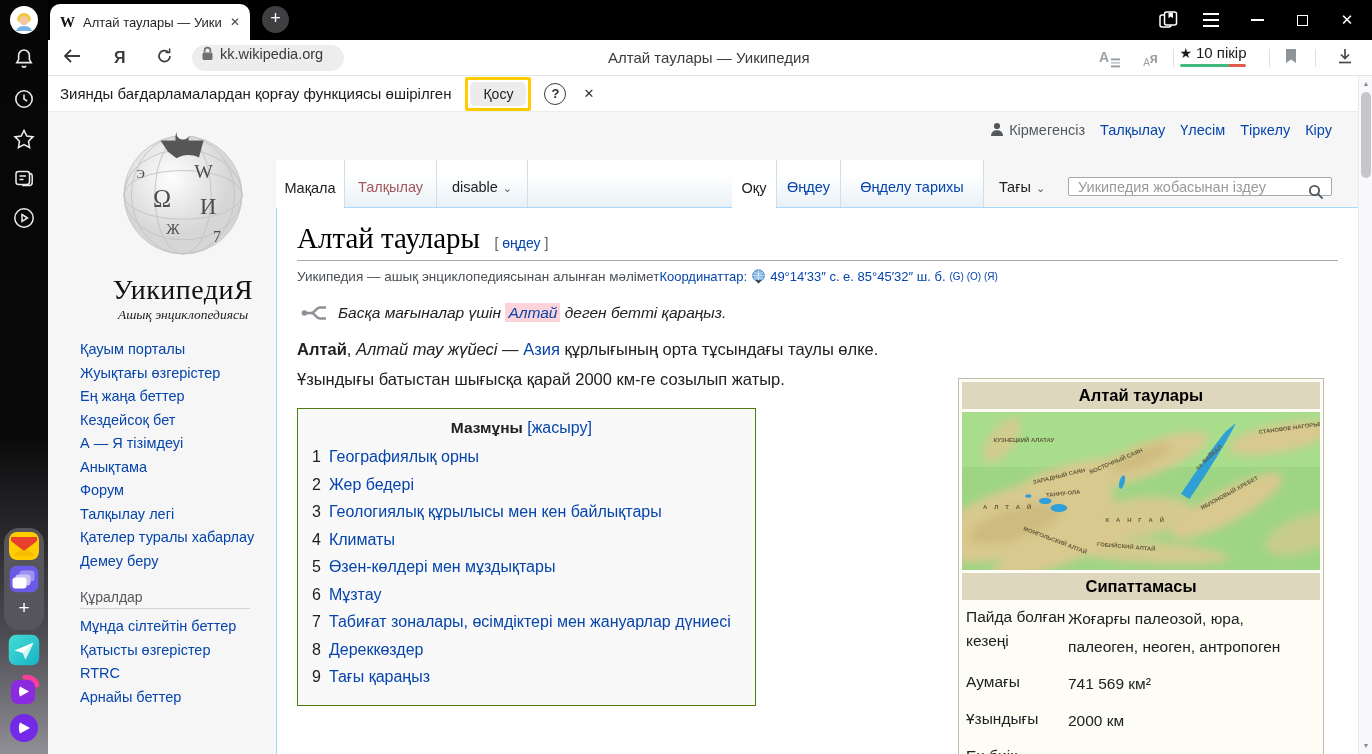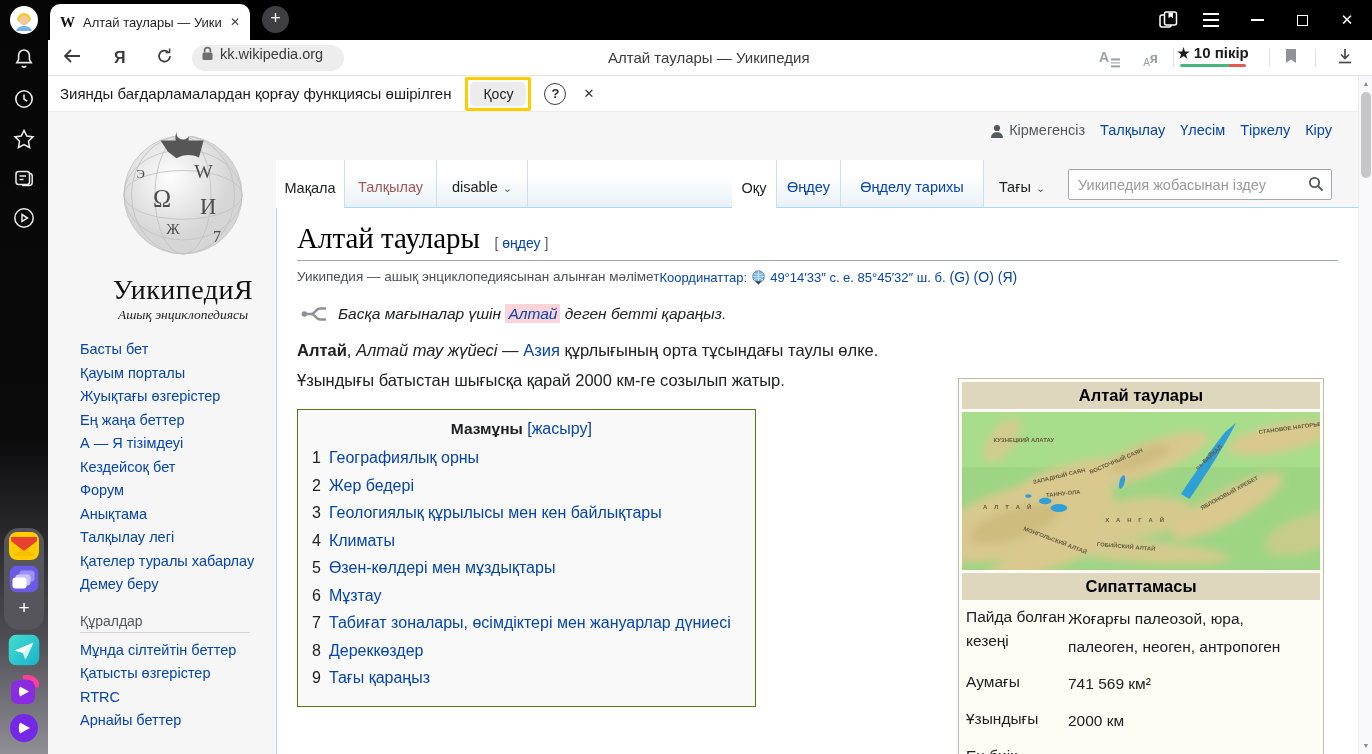--- a/index.html
+++ b/index.html
@@ -30,21 +30,21 @@
   
   .addr{position:absolute;left:48px;top:40px;right:0;height:36px;background:#fff;border-bottom:1px solid #e4e4e7}
   .addr .ic{position:absolute;top:50%;transform:translateY(-50%)}
   .urlpill{position:absolute;left:144px;top:5px;height:26px;width:152px;background:#ededed;border-radius:13px;
            display:flex;align-items:center;gap:6px;padding:0 12px 9px 9px}
   .urltxt{font-size:14.5px;color:#3a3a3a}
   .pagetitle{position:absolute;left:560px;top:0;width:380px;height:36px;line-height:36px;text-align:left;
              font-size:15px;color:#3c3c3c;white-space:nowrap}
   .vsep{position:absolute;top:9px;width:1px;height:18px;background:#e0e0e0}
   .rating{position:absolute;right:114px;top:4px;width:90px;text-align:center}
-  .rating .row{font-size:15px;color:#1b1b1b;font-weight:700}
+  .rating .row{font-size:15px;color:#1b1b1b;font-weight:400}
   .rating .star{font-size:14px;margin-right:4px}
   .ratebar{margin:3px auto 0;width:66px;height:3px;border-radius:2px;overflow:hidden;display:flex}
   .ratebar .g{background:#43b97e;width:74%}.ratebar .r{background:#e05a4e;width:26%}
   .rmlet{color:#9aa0a6;font-size:14px;font-weight:700}
   .rmbars{display:inline-flex;flex-direction:column;gap:2px;margin-left:2px;vertical-align:2px}
   .rmbars i{display:block;width:9px;height:1.6px;background:#9aa0a6}
   .trbig{color:#9aa0a6;font-size:14px;font-weight:700}
   .trsm{color:#9aa0a6;font-size:10px;vertical-align:-3px}
 
   
@@ -54,53 +54,53 @@
   .hlframe{border:3px solid #fc0;border-radius:2px;padding:2px;margin-left:14px}
   .qosu{background:#ececec;border-radius:5px;font-size:14px;color:#1d1d1d;padding:4px 13px;border:none}
   .qmark{width:22px;height:22px;border:1.6px solid #3c3c3c;border-radius:50%;text-align:center;line-height:19px;
          font-size:13px;font-weight:700;color:#2c2c2c;margin-left:13px}
   .nclose{margin-left:17px;color:#333;font-size:13px}
 
   
   .wiki{position:absolute;left:48px;top:112px;right:0;bottom:0;background:#f6f6f6;overflow:hidden}
   a.wl{color:#0645ad;text-decoration:none;cursor:pointer}
   .personal{position:absolute;top:10px;right:40px;font-size:14.5px;display:flex;align-items:center;gap:15px}
-  .personal .usr{color:#54595d;display:flex;align-items:flex-end;gap:5px}
+  .personal .usr{color:#54595d;display:flex;align-items:flex-start;gap:5px}
 
   .logoblock{position:absolute;left:42px;top:6px;width:186px;text-align:center}
   .wordmark{font-family:"Liberation Serif",serif;font-size:28px;color:#111;letter-spacing:.5px;margin-top:2px}
   .tagline{font-family:"Liberation Serif",serif;font-style:italic;font-size:13.5px;color:#222;margin-top:1px}
 
   .nav{position:absolute;left:32px;top:226px;width:182px;font-size:14.5px}
   .nav li{list-style:none;line-height:23.5px}
   .tools-h{color:#54595d;font-size:14px;margin:16px 0 6px;padding-bottom:3px;border-bottom:1px solid #d5d5d5;width:170px}
 
   
   .tabs{position:absolute;left:228px;top:48px;right:14px;height:48px;font-size:14.5px}
   .wtab{position:absolute;top:0;height:47px;display:flex;align-items:flex-end;justify-content:center;
         padding-bottom:12px;background:linear-gradient(#ffffff 30%,#e9f1f6 100%);border-left:1px solid #cddfeb}
   .wtab.last{border-right:1px solid #cddfeb}
   .wtab.active{background:#fff;height:48px;z-index:3;border-left:none;border-right:none}
   .wtab.bare{background:transparent;border:none}
   .chev{font-size:11px;margin-left:5px;color:#54595d}
-  .searchbox{position:absolute;right:26px;top:9px;width:264px;height:31px}
+  .searchbox{position:absolute;right:26px;top:17px;width:264px;height:19px}
   .searchbox input{width:100%;height:100%;border:1px solid #a2a9b1;border-radius:2px;padding:0 30px 0 9px;
                    font-size:14.5px;font-family:"Liberation Sans",sans-serif;color:#202122;outline:none}
   .searchbox input::placeholder{color:#9a9a9a}
   .searchbox .mag{position:absolute;right:8px;top:7px}
 
   
   .article{position:absolute;left:228px;top:95px;right:14px;bottom:0;background:#fff;
            border-top:1px solid #a7d7f9;border-left:1px solid #a7d7f9;padding:14px 20px 0;overflow:hidden;z-index:1}
   .titlerow{border-bottom:1px solid #a2a9b1;padding-bottom:5px}
   .titlerow h1{display:inline;font-family:"Liberation Serif",serif;font-weight:400;font-size:29px;color:#000}
   .editsec{font-size:14px;color:#54595d;margin-left:10px}
   .subrow{display:flex;justify-content:flex-start;margin-top:8px;font-size:13.5px;color:#4a4f54}
   .coords{font-size:13px;display:flex;align-items:center;gap:4px}
-  .coords sup{font-size:14px;color:#0645ad}
+  .coords sup{font-size:10px;color:#0645ad}
   .hatnote{margin:20px 0 0 4px;font-style:italic;font-size:15.5px;color:#202122;display:flex;align-items:center;gap:10px}
   .hl-pink{background:#fbd3d8;padding:1px 3px}
   .lead{margin-top:12px;font-size:16.5px;line-height:30px;width:620px;color:#202122}
   .lead .b{font-weight:700}.lead .i{font-style:italic}.lead .link{color:#0645ad}
   .toc{display:inline-block;margin-top:14px;border:1px solid #4d7c0f;background:#f9f9f9;padding:10px 24px 14px 14px;font-size:16px}
   .toc-title{text-align:center;margin-bottom:6px}
   .toc-title b{font-size:15.5px}
   .toc li{list-style:none;line-height:27.5px;white-space:nowrap}
   .toc .n{color:#202122;margin-right:8px}
 
@@ -344,28 +344,27 @@
         <text x="30" y="64" font-size="14">Э</text>
       </g>
     </svg>
     <div class="wordmark">УикипедиЯ</div>
     <div class="tagline">Ашық энциклопедиясы</div>
   </div>
 
   <div class="nav">
     <ul>
 
-    <li><a class="wl">Басты бет</a></li>
         <li><a class="wl">Қауым порталы</a></li>
         <li><a class="wl">Жуықтағы өзгерістер</a></li>
         <li><a class="wl">Ең жаңа беттер</a></li>
+        <li><a class="wl">Кездейсоқ бет</a></li>
         <li><a class="wl">А — Я тізімдеуі</a></li>
-        <li><a class="wl">Кездейсоқ бет</a></li>
+        <li><a class="wl">Анықтама</a></li>
         <li><a class="wl">Форум</a></li>
-        <li><a class="wl">Анықтама</a></li>
         <li><a class="wl">Талқылау легі</a></li>
         <li><a class="wl">Қателер туралы хабарлау</a></li>
         <li><a class="wl">Демеу беру</a></li>
       </ul>
     <div class="tools-h">Құралдар</div>
     <ul>
 
     <li><a class="wl">Мұнда сілтейтін беттер</a></li>
         <li><a class="wl">Қатысты өзгерістер</a></li>
         <li><a class="wl">RTRC</a></li>

